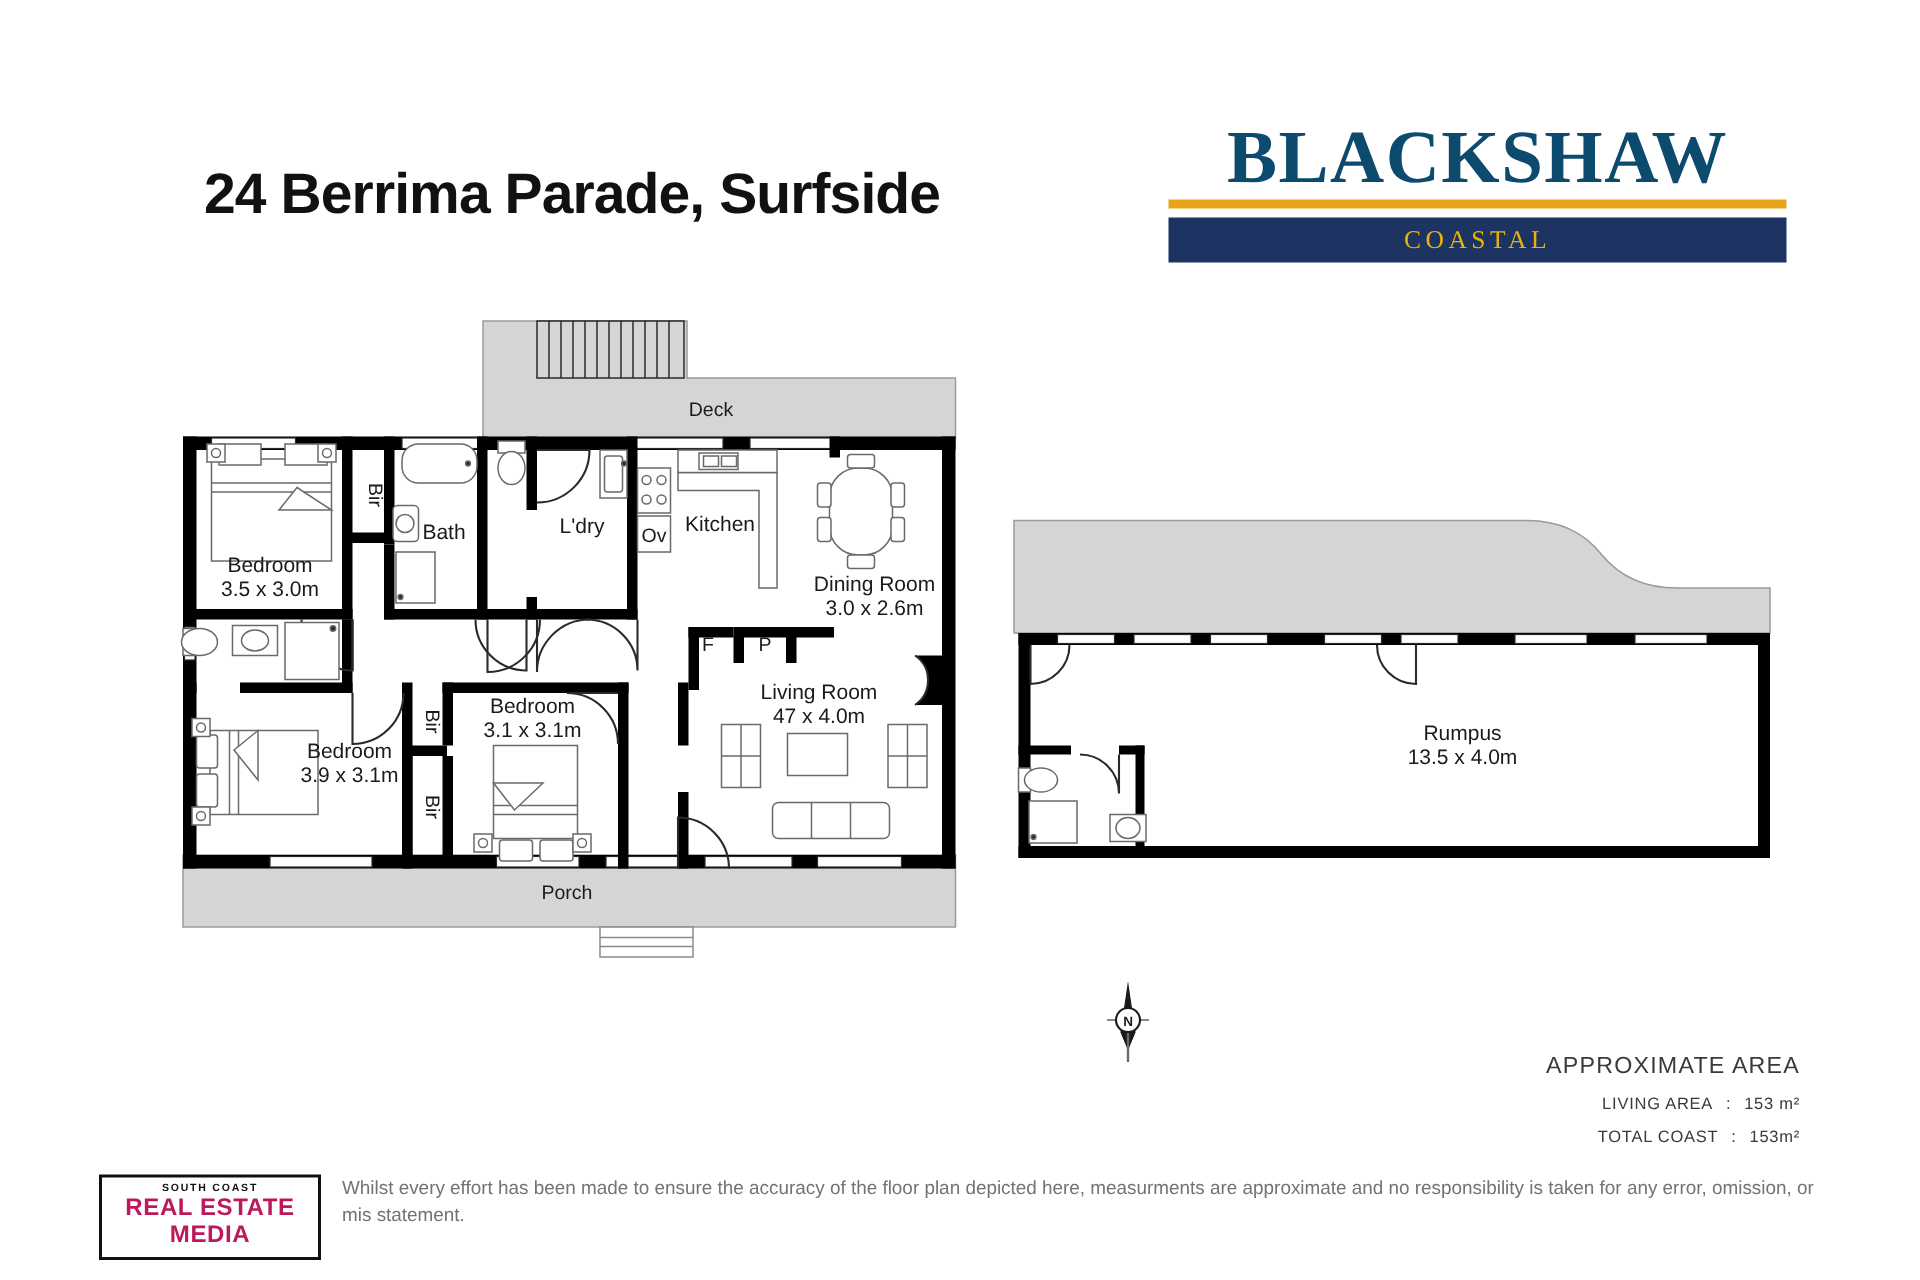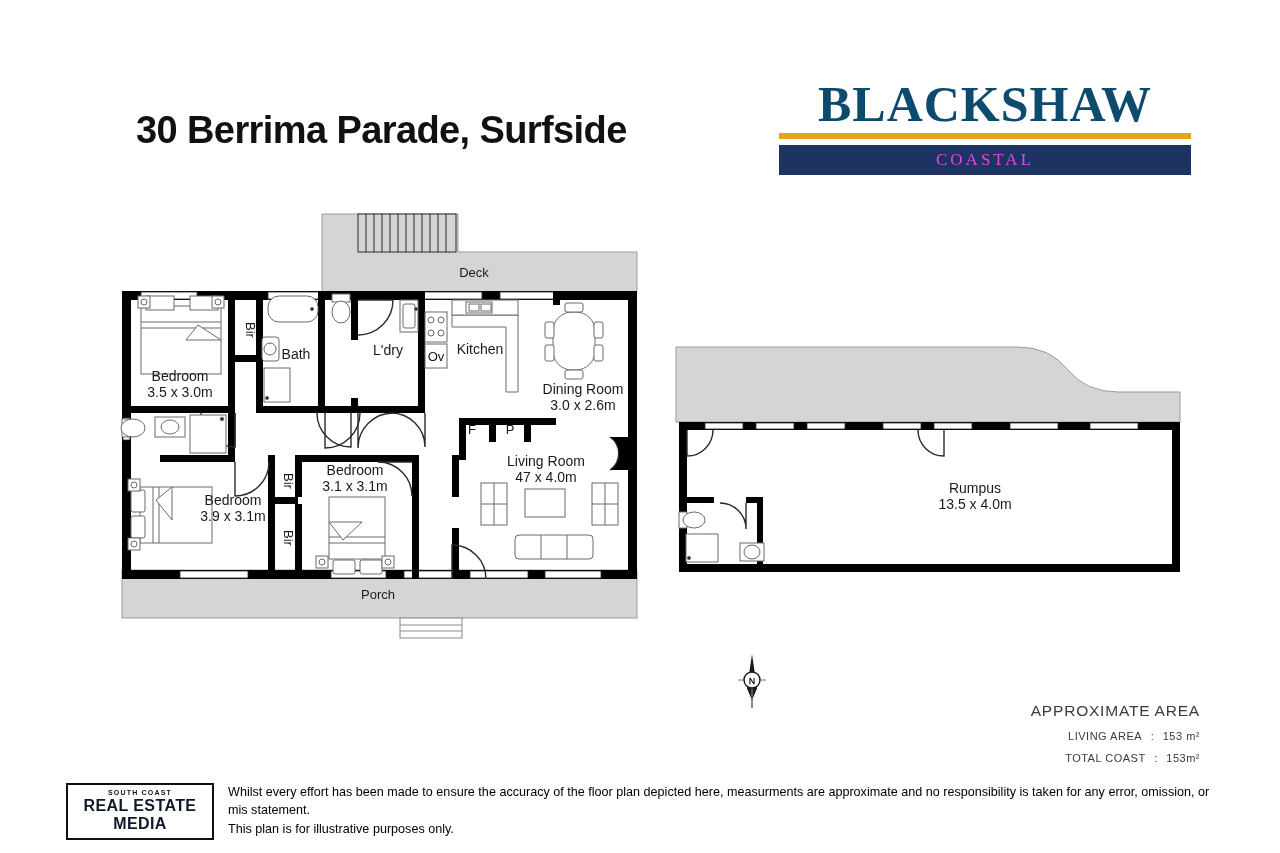--- a/index.html
+++ b/index.html
@@ -47,21 +47,21 @@
   }
   #brand-rule {
     height: 6px;
     background: #e8a31b;
     margin-top: 2px;
   }
   #brand-subbar {
     margin-top: 6px;
     height: 30px;
     background: #1d3462;
-    color: #d946ef;
+    color: #eab308;
     font-family: "Liberation Serif", serif;
     font-size: 17px;
     letter-spacing: 3px;
     display: flex;
     align-items: center;
     justify-content: center;
     text-align: right;
   }
 
   
@@ -119,35 +119,35 @@
   #media-logo-top {
     font-size: 7px;
     font-weight: bold;
     letter-spacing: 1.2px;
     color: #111111;
   }
   #media-logo-main {
     font-size: 16px;
     font-weight: bold;
     letter-spacing: 0.4px;
-    color: #0f172a;
+    color: #be185d;
     margin-top: 1px;
   }
   #disclaimer {
     margin-left: 14px;
     font-size: 12.6px;
     line-height: 1.45;
-    color: #000000;
+    color: #737373;
     max-width: 990px;
   }
 </style>
 </head>
 <body>
 
-<div id="page-title">30 Berrima Parade, Surfside</div>
+<div id="page-title">24 Berrima Parade, Surfside</div>
 
 <div id="brand-logo">
   <div id="brand-wordmark">BLACKSHAW</div>
   <div id="brand-rule"></div>
   <div id="brand-subbar">COASTAL</div>
 </div>
 
 <svg id="floorplan" viewBox="0 0 1280 853">
 
   <g>
@@ -474,15 +474,14 @@
   </div>
 </div>
 
 <div id="footer">
   <div id="media-logo">
     <div id="media-logo-top">SOUTH COAST</div>
     <div id="media-logo-main">REAL ESTATE MEDIA</div>
   </div>
   <div id="disclaimer">
     <div>Whilst every effort has been made to ensure the accuracy of the floor plan depicted here, measurments are approximate and no responsibility is taken for any error, omission, or mis statement.</div>
-    <div>This plan is for illustrative purposes only.</div>
   </div>
 </div>
 
 </body></html>

